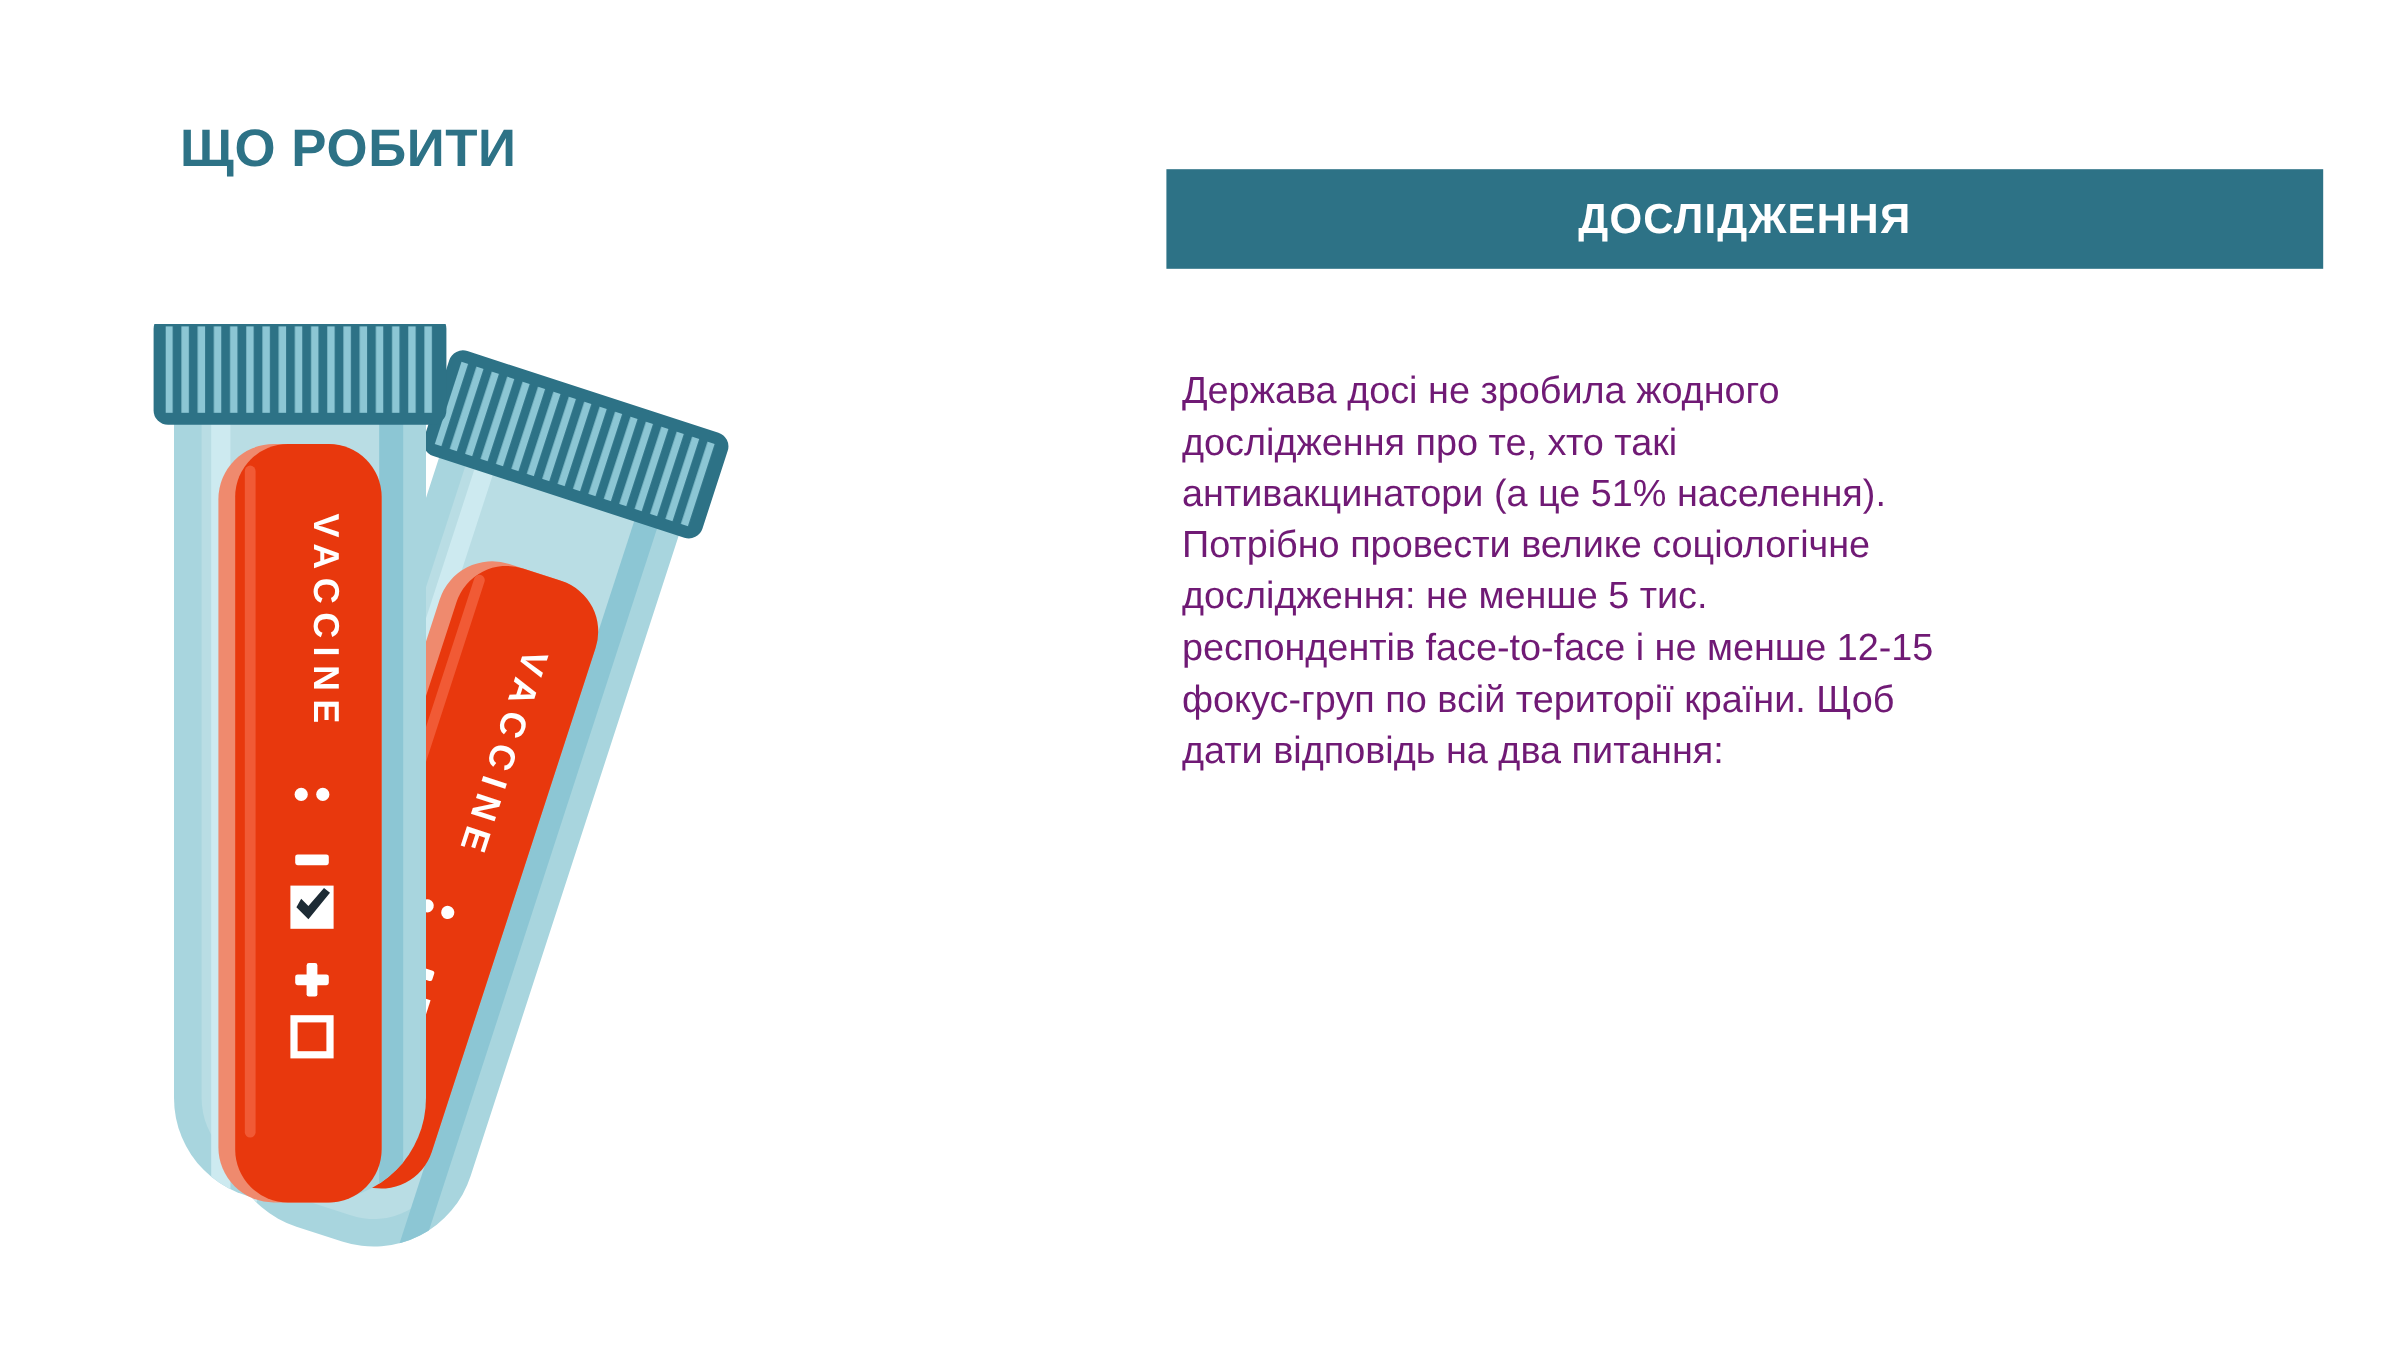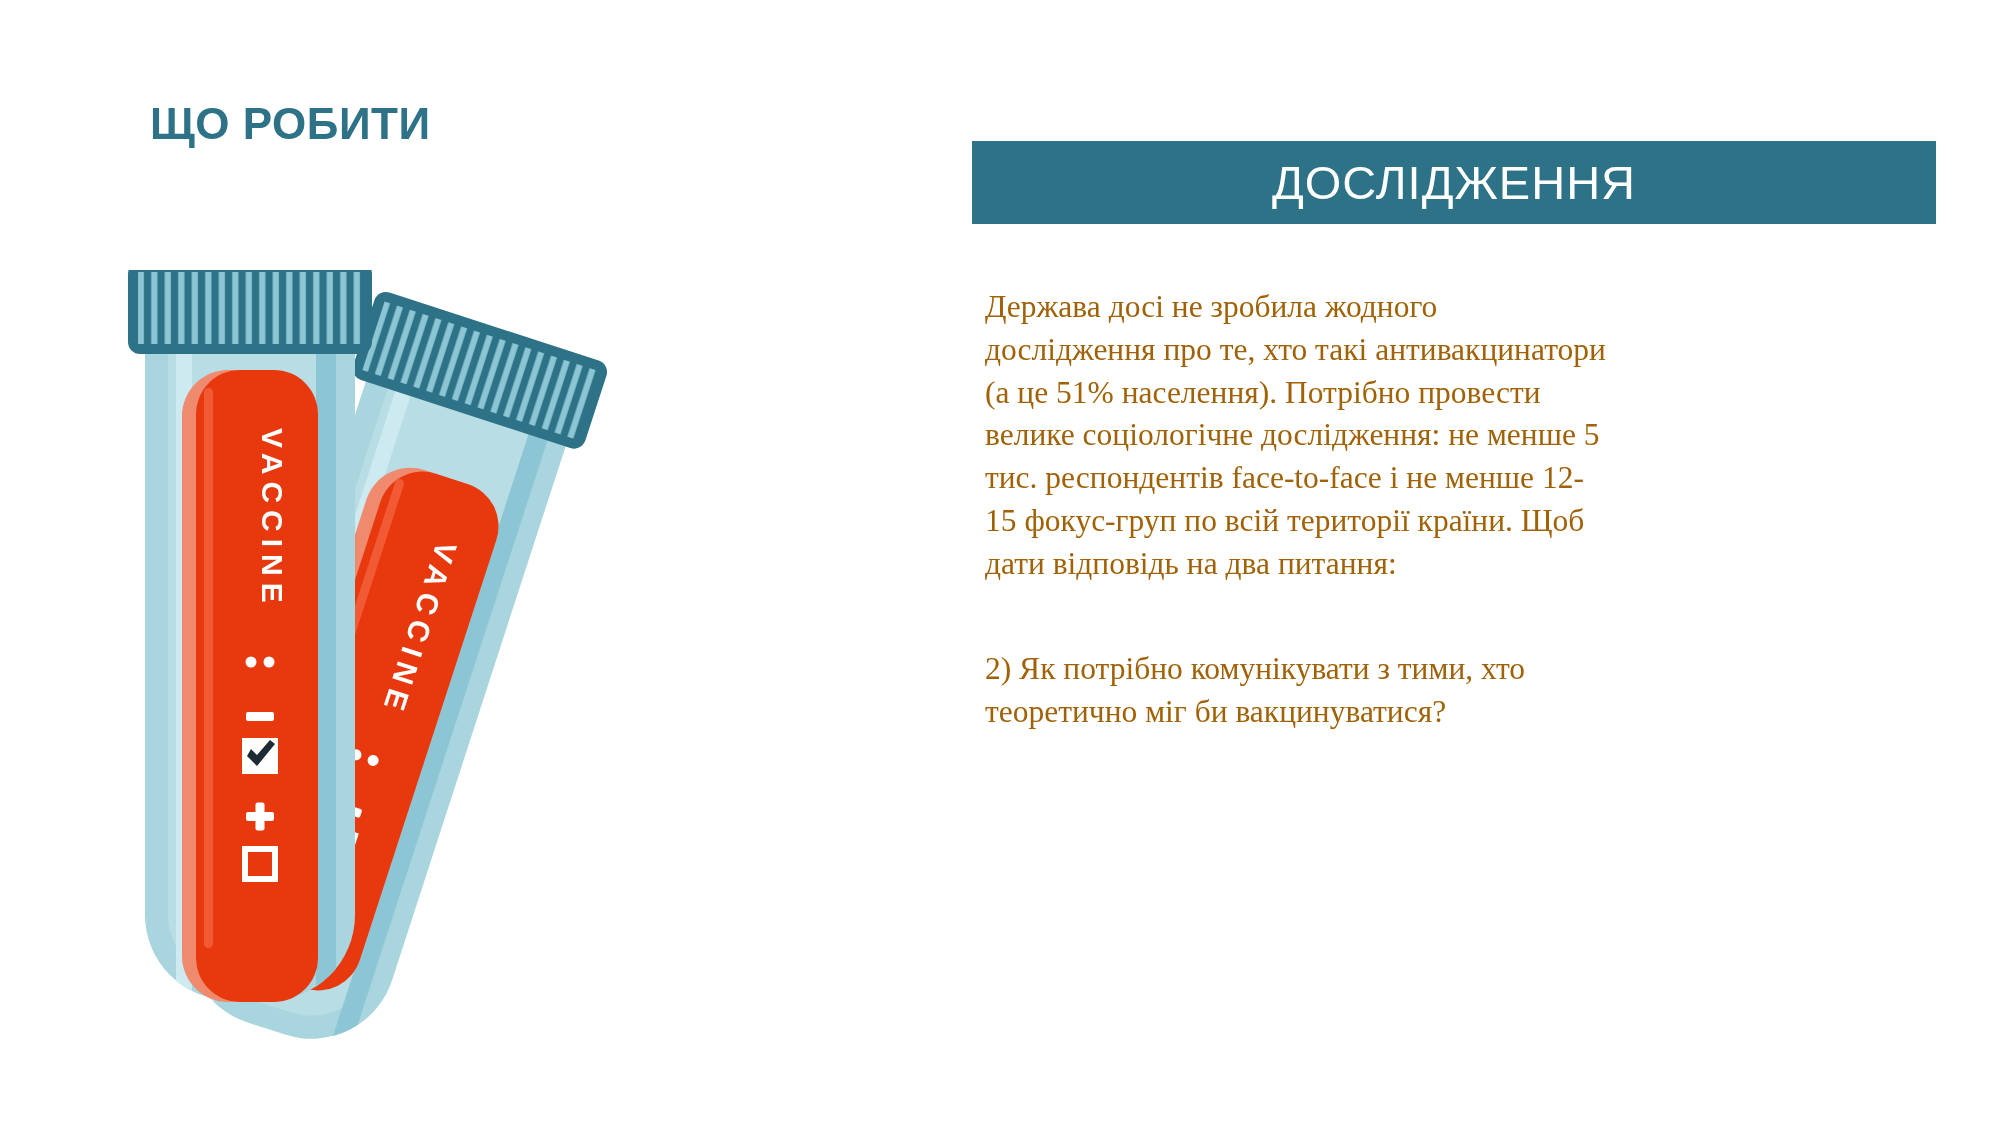--- a/index.html
+++ b/index.html
@@ -43,35 +43,34 @@
     top: 141px;
     width: 964px;
     height: 83px;
     background: #2d7286;
     display: flex;
     align-items: center;
     justify-content: center;
   }
   #section-banner-label {
     color: #ffffff;
-    font-size: 47px;
-    font-weight: normal;
+    font-size: 35px;
+    font-weight: bold;
     letter-spacing: 1px;
     line-height: 1;
   }
 
   #body-copy {
     position: absolute;
     left: 985px;
-    top: 286px;
+    top: 304px;
     width: 630px;
     font-size: 31.5px;
     line-height: 1.36;
-    color: #a16207;
-    font-family: Liberation Serif, serif;
+    color: #701a75;
   }
   #body-copy p {
     margin: 0;
   }
   #body-copy .gap {
     height: 31px;
   }
 </style>
 </head>
 <body>
@@ -177,14 +176,13 @@
 </div>
 
 <div id="section-banner">
   <span id="section-banner-label">ДОСЛІДЖЕННЯ</span>
 </div>
 
 <div id="body-copy">
   <p>Держава досі не зробила жодного дослідження про те, хто такі антивакцинатори (а це 51% населення). Потрібно провести велике соціологічне дослідження: не менше 5 тис. респондентів face-to-face і не менше 12-15 фокус-груп по всій території країни. Щоб дати відповідь на два питання:</p>
   <div class="gap"></div>
   <div class="gap"></div>
-  <p>2) Як потрібно комунікувати з тими, хто теоретично міг би вакцинуватися?</p>
 </div>
 
 </body></html>

